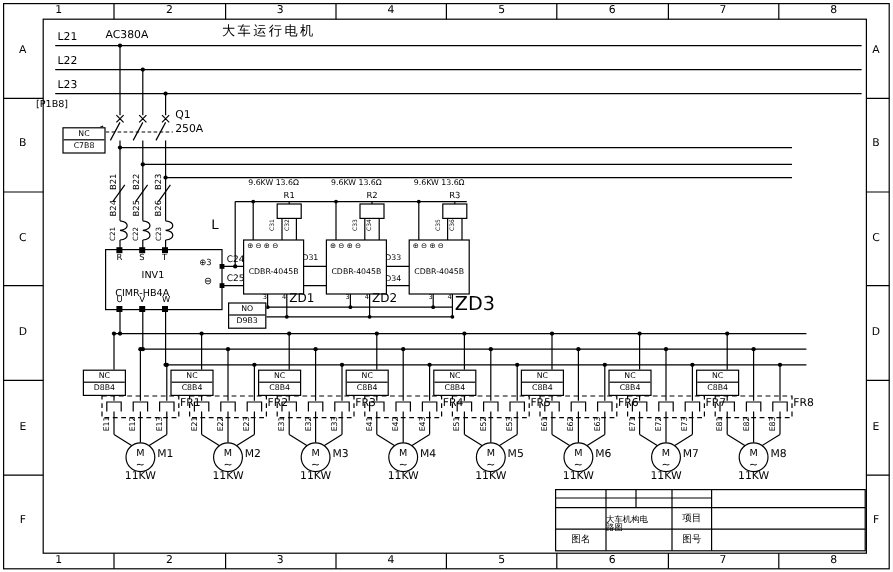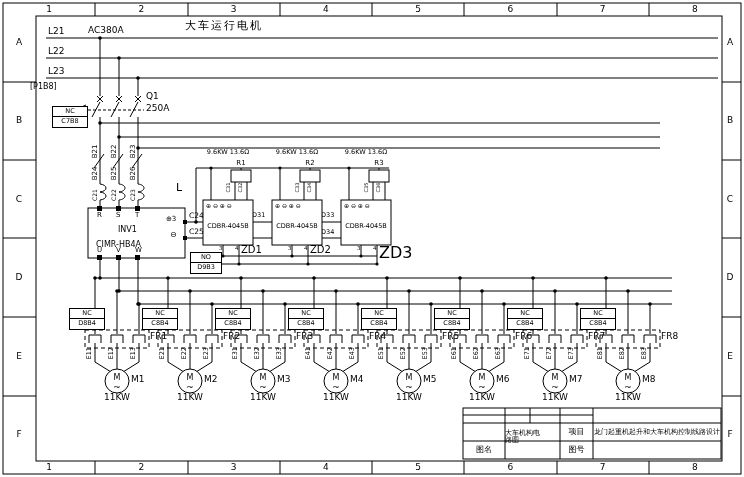--- a/index.html
+++ b/index.html
@@ -140,21 +140,20 @@
     <div>NO</div>
     <div>D9B3</div>
   </div>
 
   <div class="lbl" style="left:252px;top:212px;font-size:6.5px">D31</div>
   <div class="lbl" style="left:238px;top:229px;font-size:6.5px">D32</div>
   <div class="lbl" style="left:321px;top:212px;font-size:6.5px">D33</div>
   <div class="lbl" style="left:321px;top:229px;font-size:6.5px">D34</div>
 
   <div class="cell" style="left:560px;top:423px;width:33px;height:18px;font-size:8px">项目</div>
-  <div class="cell" style="left:593px;top:423px;width:128px;height:18px;font-size:7px">龙门起重机起升和大车机构控制线路设计</div>
   <div class="cell" style="left:463px;top:441px;width:42px;height:18px;font-size:8px">图名</div>
   <div class="cell" style="left:505px;top:428px;width:39px;height:18px;font-size:7px">大车机构电路图</div>
   <div class="cell" style="left:560px;top:441px;width:33px;height:18px;font-size:8px">图号</div>
 
 <div class="branch" style="top: 270px; width: 96px; height: 140px; left: 69px;">
       <svg width="96" height="140" viewBox="0 0 96 140">
         <g stroke="#000" stroke-width="1" fill="none">
           <path d="M26,8 V64 M48,21 V64 M70,34 V64"></path>
           <path d="M20,73 V65 H32 V73 M42,73 V65 H54 V73 M64,73 V65 H76 V73"></path>
           <path d="M26,73 V92 M48,73 V99 M70,73 V92"></path>

